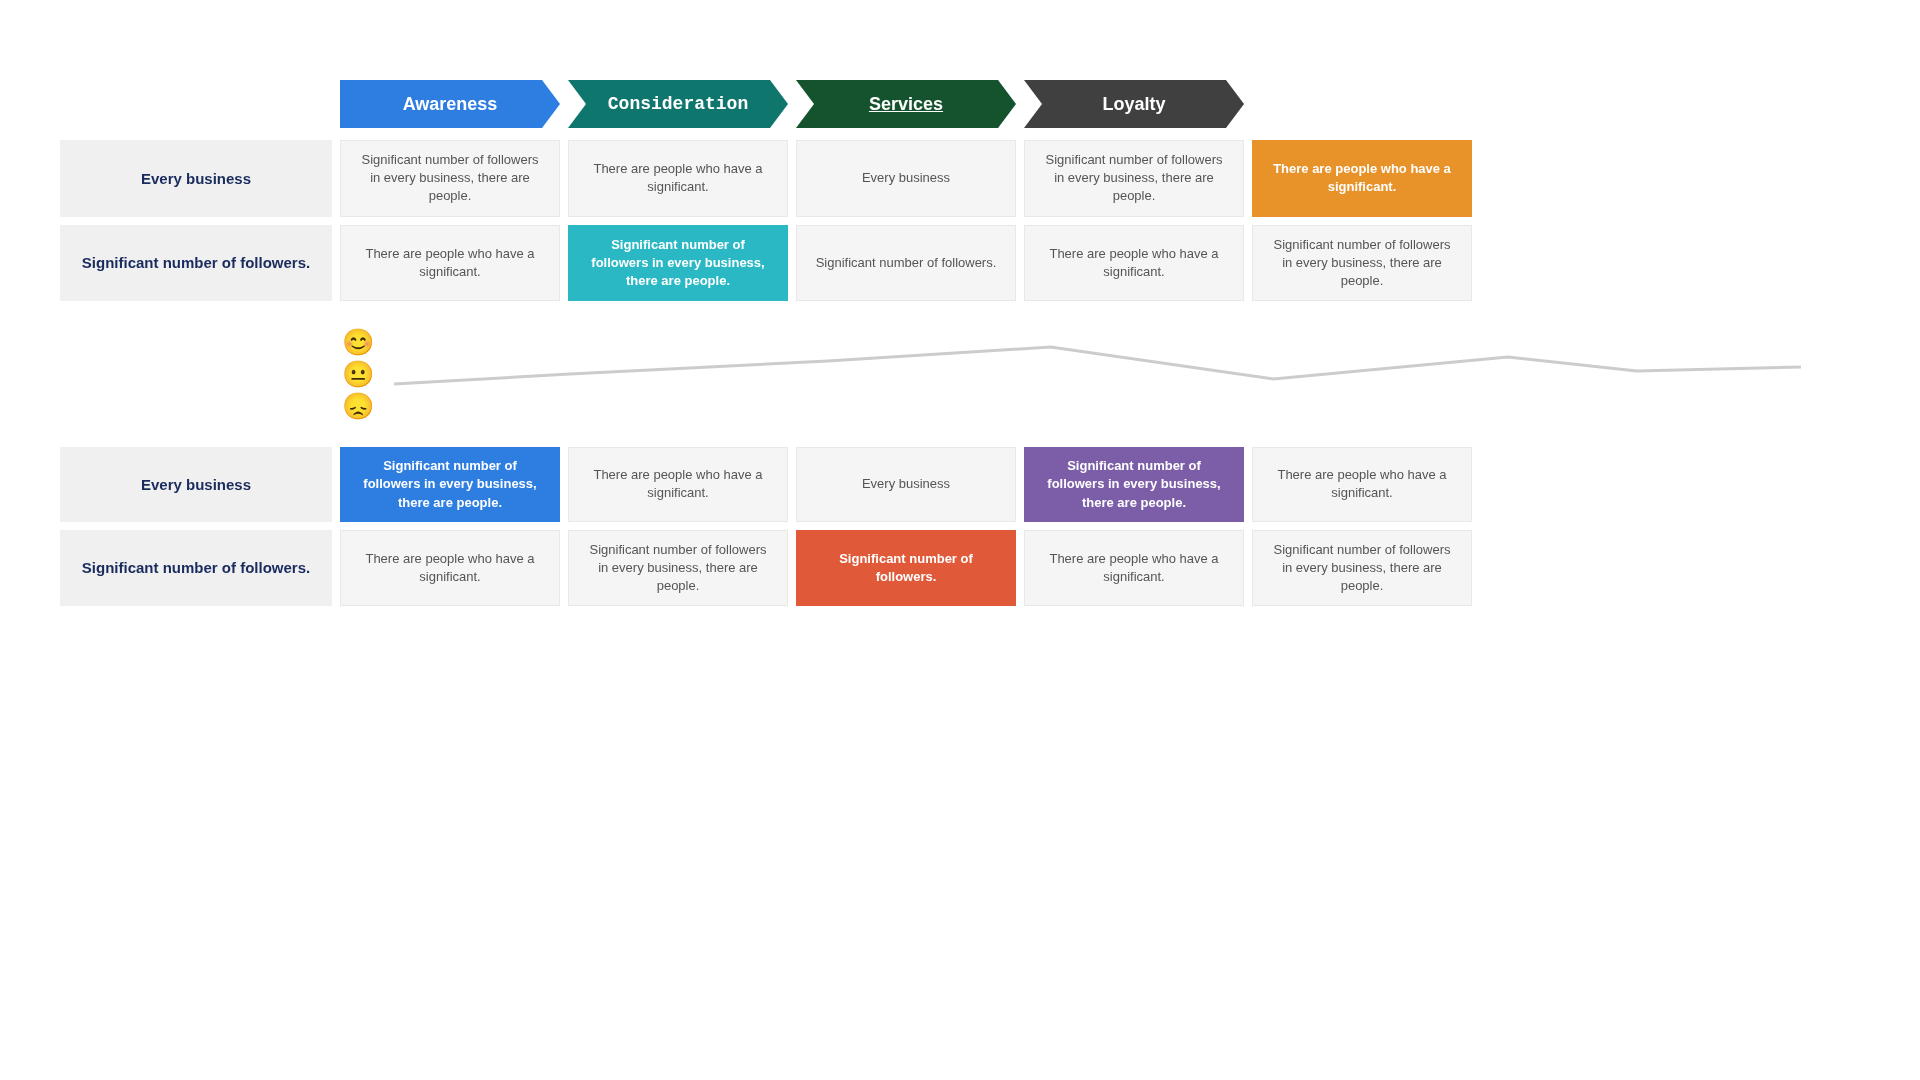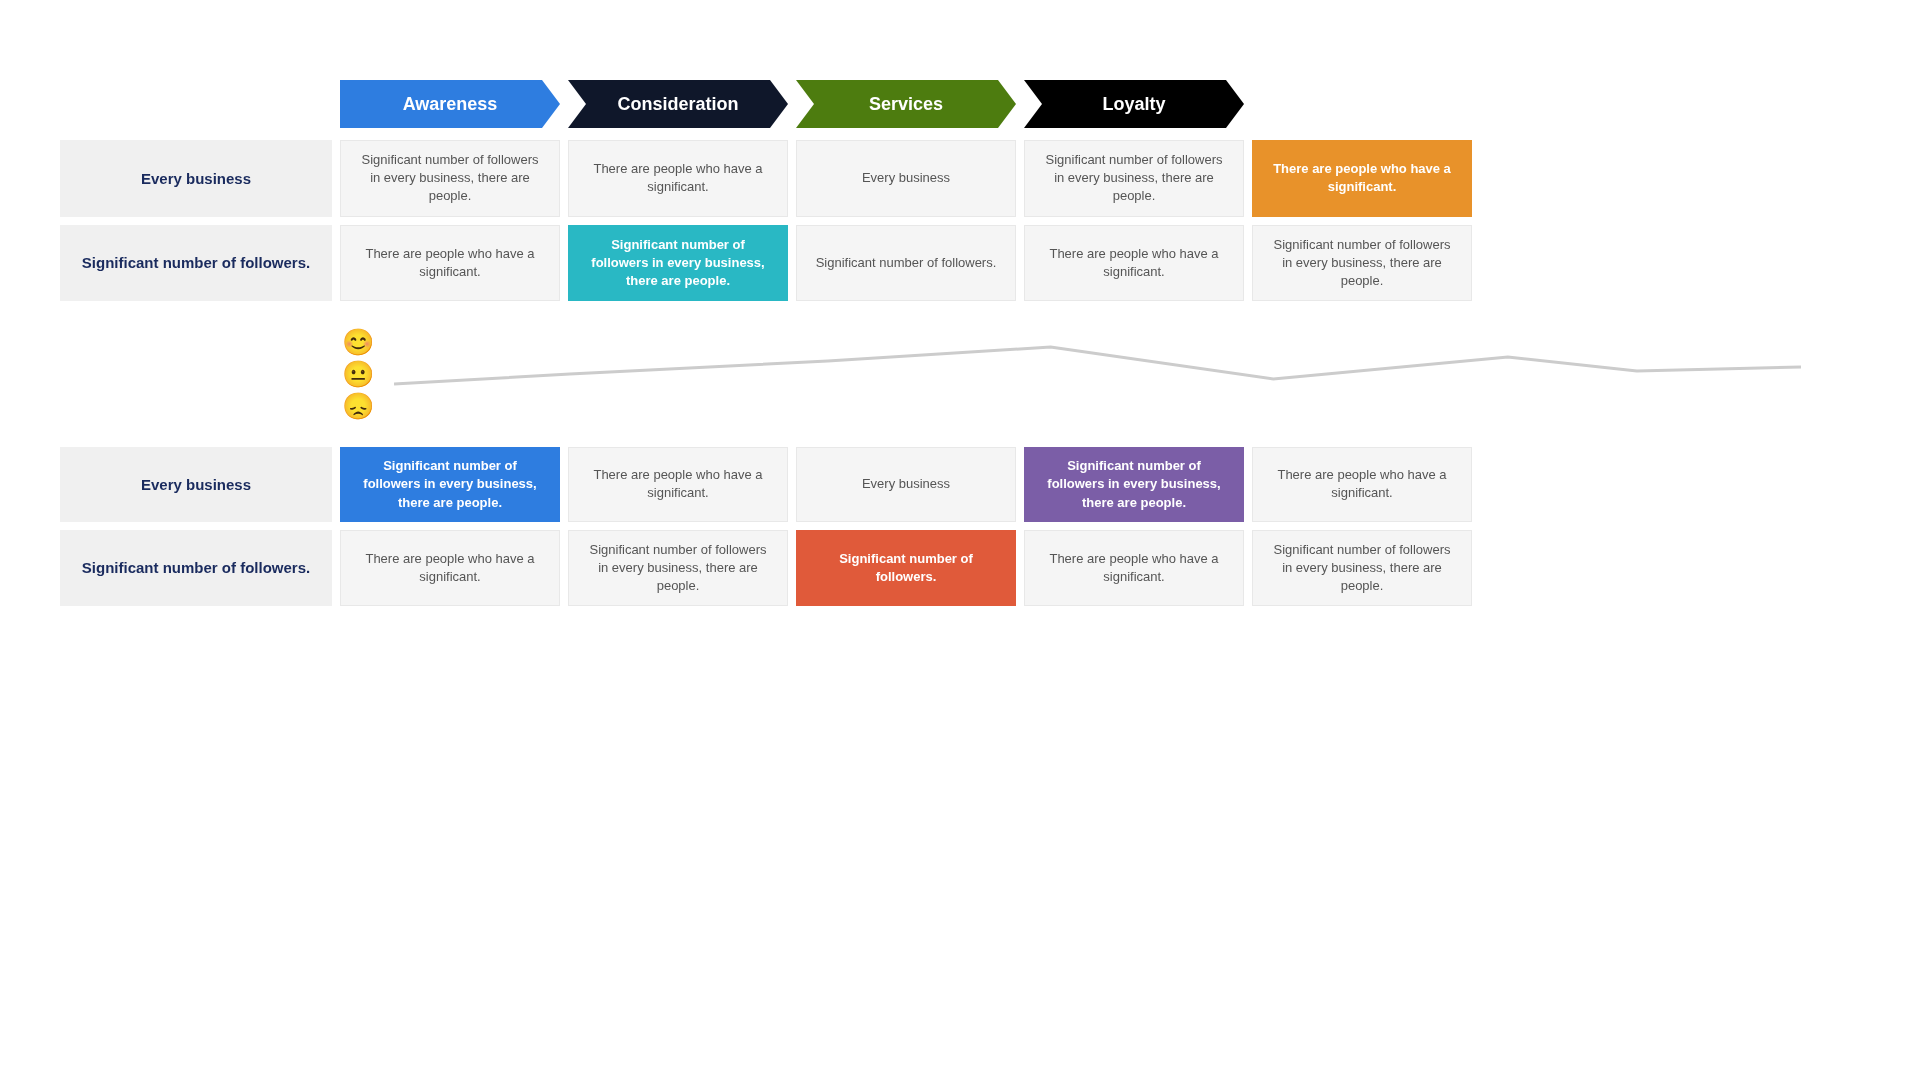--- a/index.html
+++ b/index.html
@@ -54,24 +54,24 @@
       position: relative;
       clip-path: polygon(0 0, calc(100% - 18px) 0, 100% 50%, calc(100% - 18px) 100%, 0 100%, 18px 50%);
       flex-shrink: 0;
     }
 
     .arrow-header.first {
       clip-path: polygon(0 0, calc(100% - 18px) 0, 100% 50%, calc(100% - 18px) 100%, 0 100%);
     }
 
     .arrow-awareness { background: #2e7de0; }
-    .arrow-consideration { background: #0f172a; }
+    .arrow-consideration { background: #0f766e; font-family: Liberation Mono, monospace; }
     .arrow-decision { background: #e05a3a; }
-    .arrow-services { background: #4d7c0f; }
-    .arrow-loyalty { background: #000000; text-align: right; }
+    .arrow-services { background: #14532d; text-decoration: underline; }
+    .arrow-loyalty { background: #404040; text-align: right; }
 
     
     .grid-section {
       display: flex;
       flex-direction: column;
       gap: 8px;
     }
 
     .grid-row {
       display: flex;

